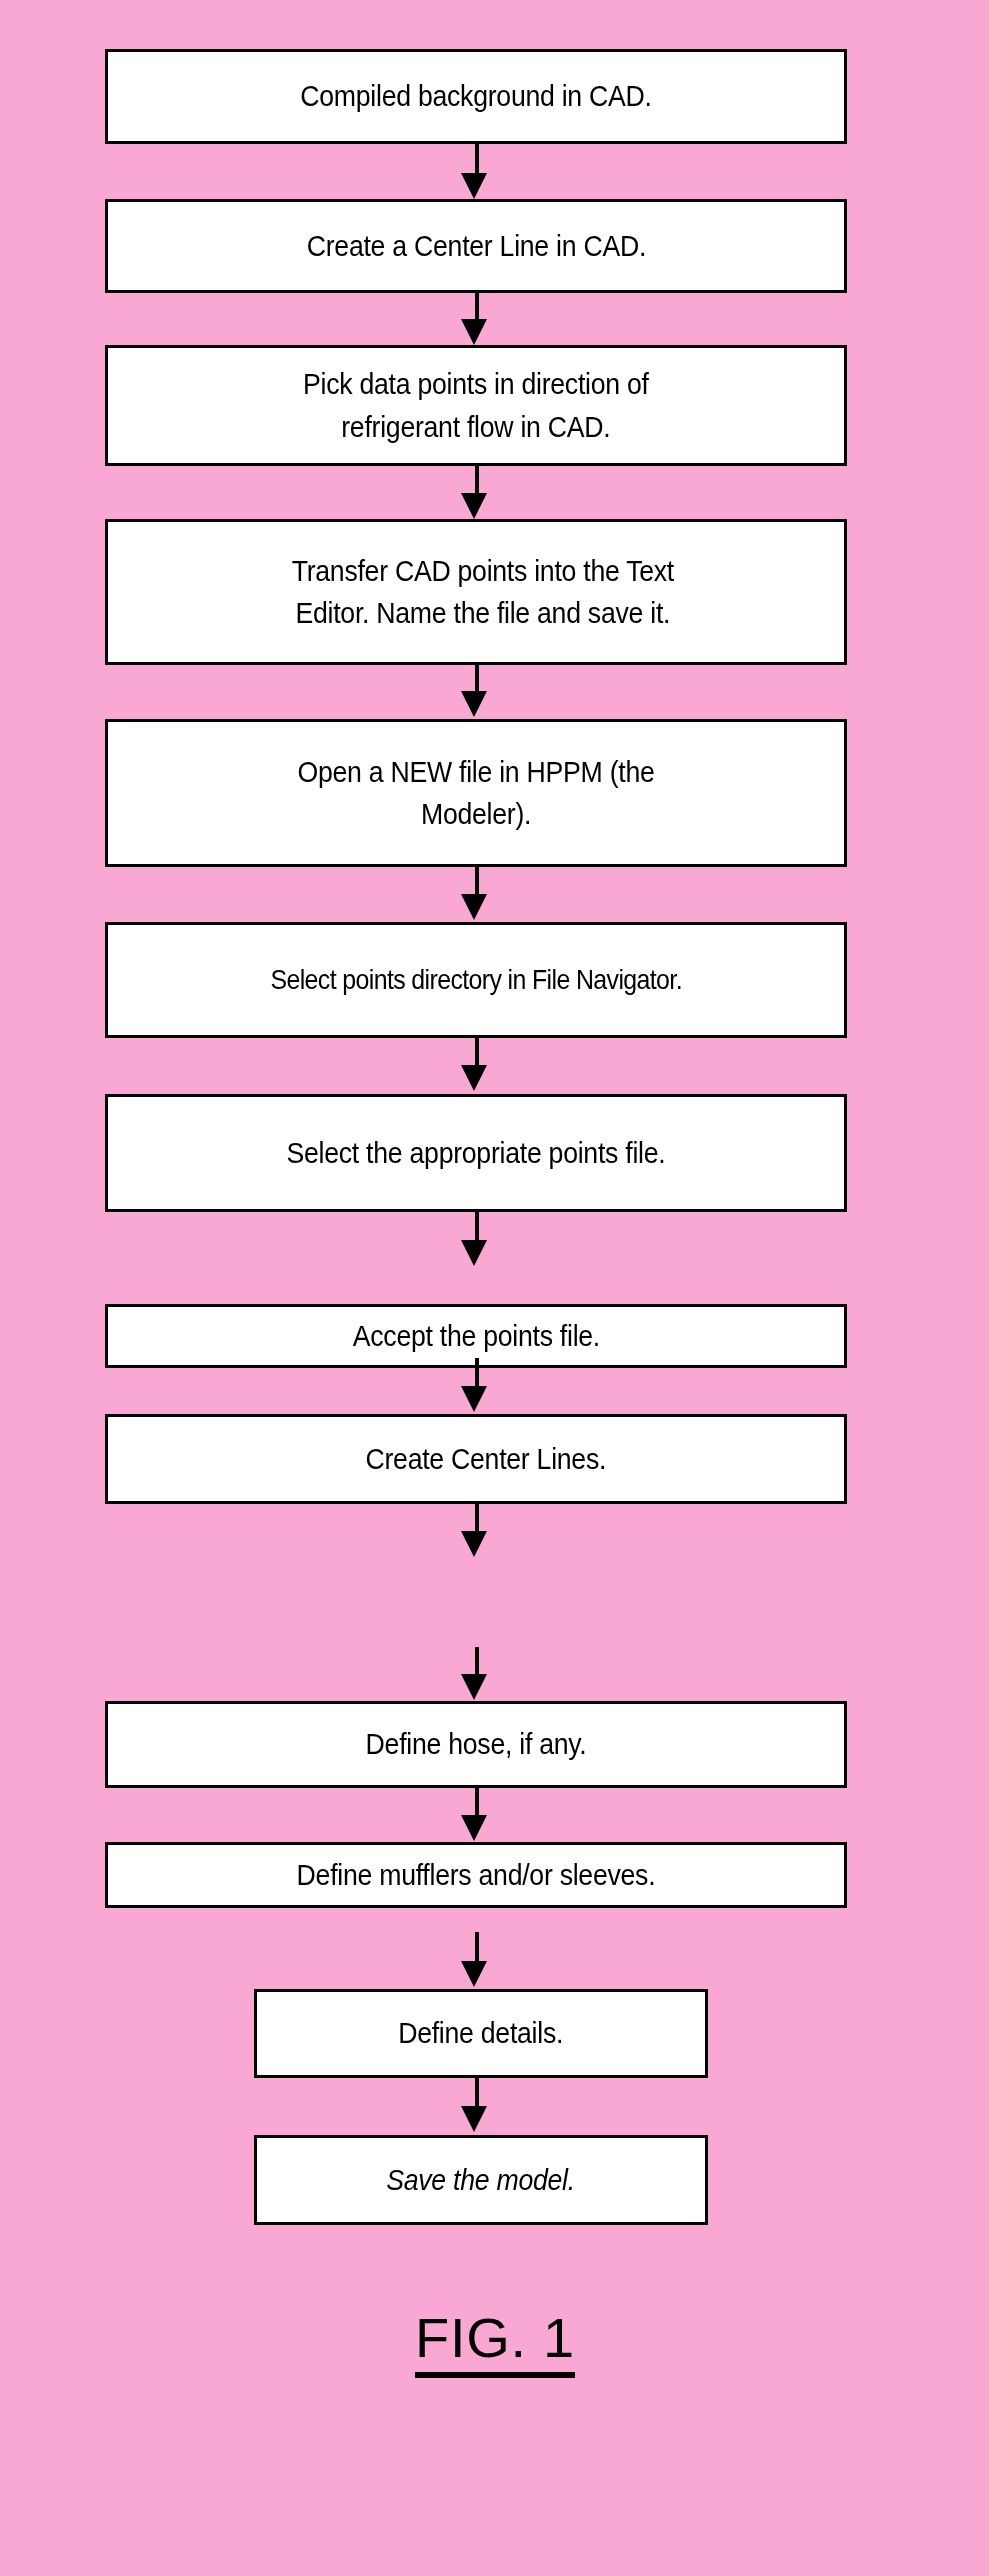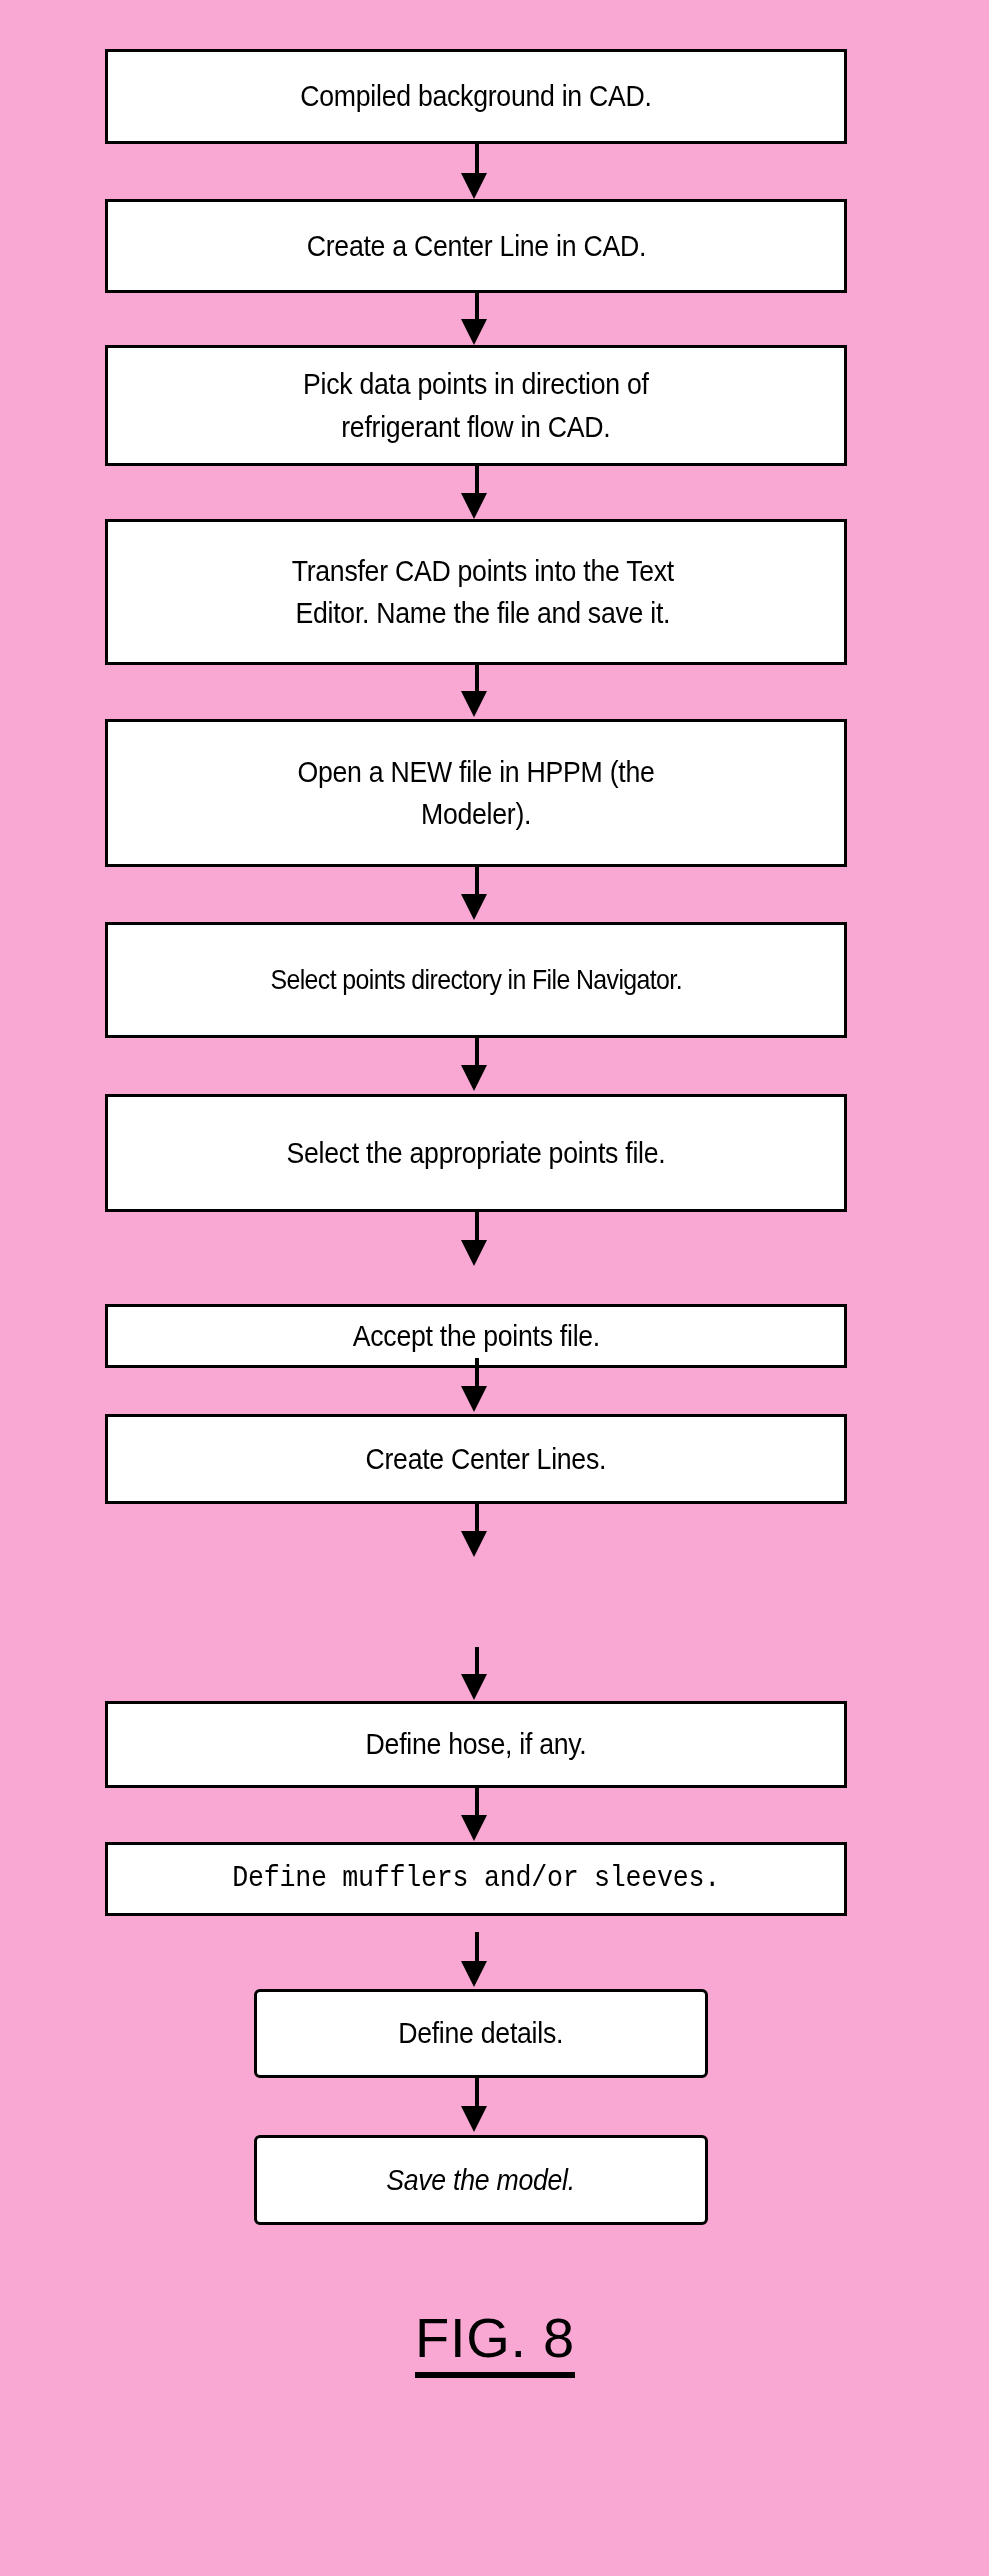--- a/index.html
+++ b/index.html
@@ -33,21 +33,21 @@
     display: block;
     font-size: 29px;
     line-height: 1.45;
     letter-spacing: -0.3px;
     transform: scaleX(0.92);
     transform-origin: center center;
     white-space: pre-line;
     padding: 0 10px;
   }
   .node.wide  { left: 105px; width: 742px; }
-  .node.narrow{ left: 254px; width: 454px; border-radius: 6px;  }
+  .node.narrow{ left: 254px; width: 454px;  }
 
   
   .node.tight .label { font-size: 28px; letter-spacing: -0.7px; transform: scaleX(0.89); }
 
   
   .connector {
     position: absolute;
     left: 475px;
     width: 4.3px;
     background: #000000;
@@ -145,34 +145,34 @@
 
   <div class="connector" style="top:1647px;height:30px;"></div>
   <div class="arrowhead" style="top:1674px;"></div>
 
   <div class="node wide" style="top:1701px;height:87px;">
     <span class="label">Define hose, if any.</span>
   </div>
   <div class="connector" style="top:1788px;height:30px;"></div>
   <div class="arrowhead" style="top:1815px;"></div>
 
-  <div class="node wide" style="top:1842px;height:74px;font-family:Liberation Mono, monospace;">
+  <div class="node wide" style="top:1842px;height:66px;">
     <span class="label">Define mufflers and/or sleeves.</span>
   </div>
   <div class="connector" style="top:1932px;height:31px;"></div>
   <div class="arrowhead" style="top:1961px;"></div>
 
   <div class="node narrow" style="top:1989px;height:89px;">
     <span class="label">Define details.</span>
   </div>
   <div class="connector" style="top:2078px;height:30px;"></div>
   <div class="arrowhead" style="top:2106px;"></div>
 
   <div class="node narrow" style="top:2135px;height:90px;font-style:italic;">
     <span class="label">Save the model.</span>
   </div>
 
   <div id="figure-caption">
-    <span class="cap-text">FIG. 8</span>
+    <span class="cap-text">FIG. 1</span>
   </div>
 
 </div>
 
 
 </body></html>

